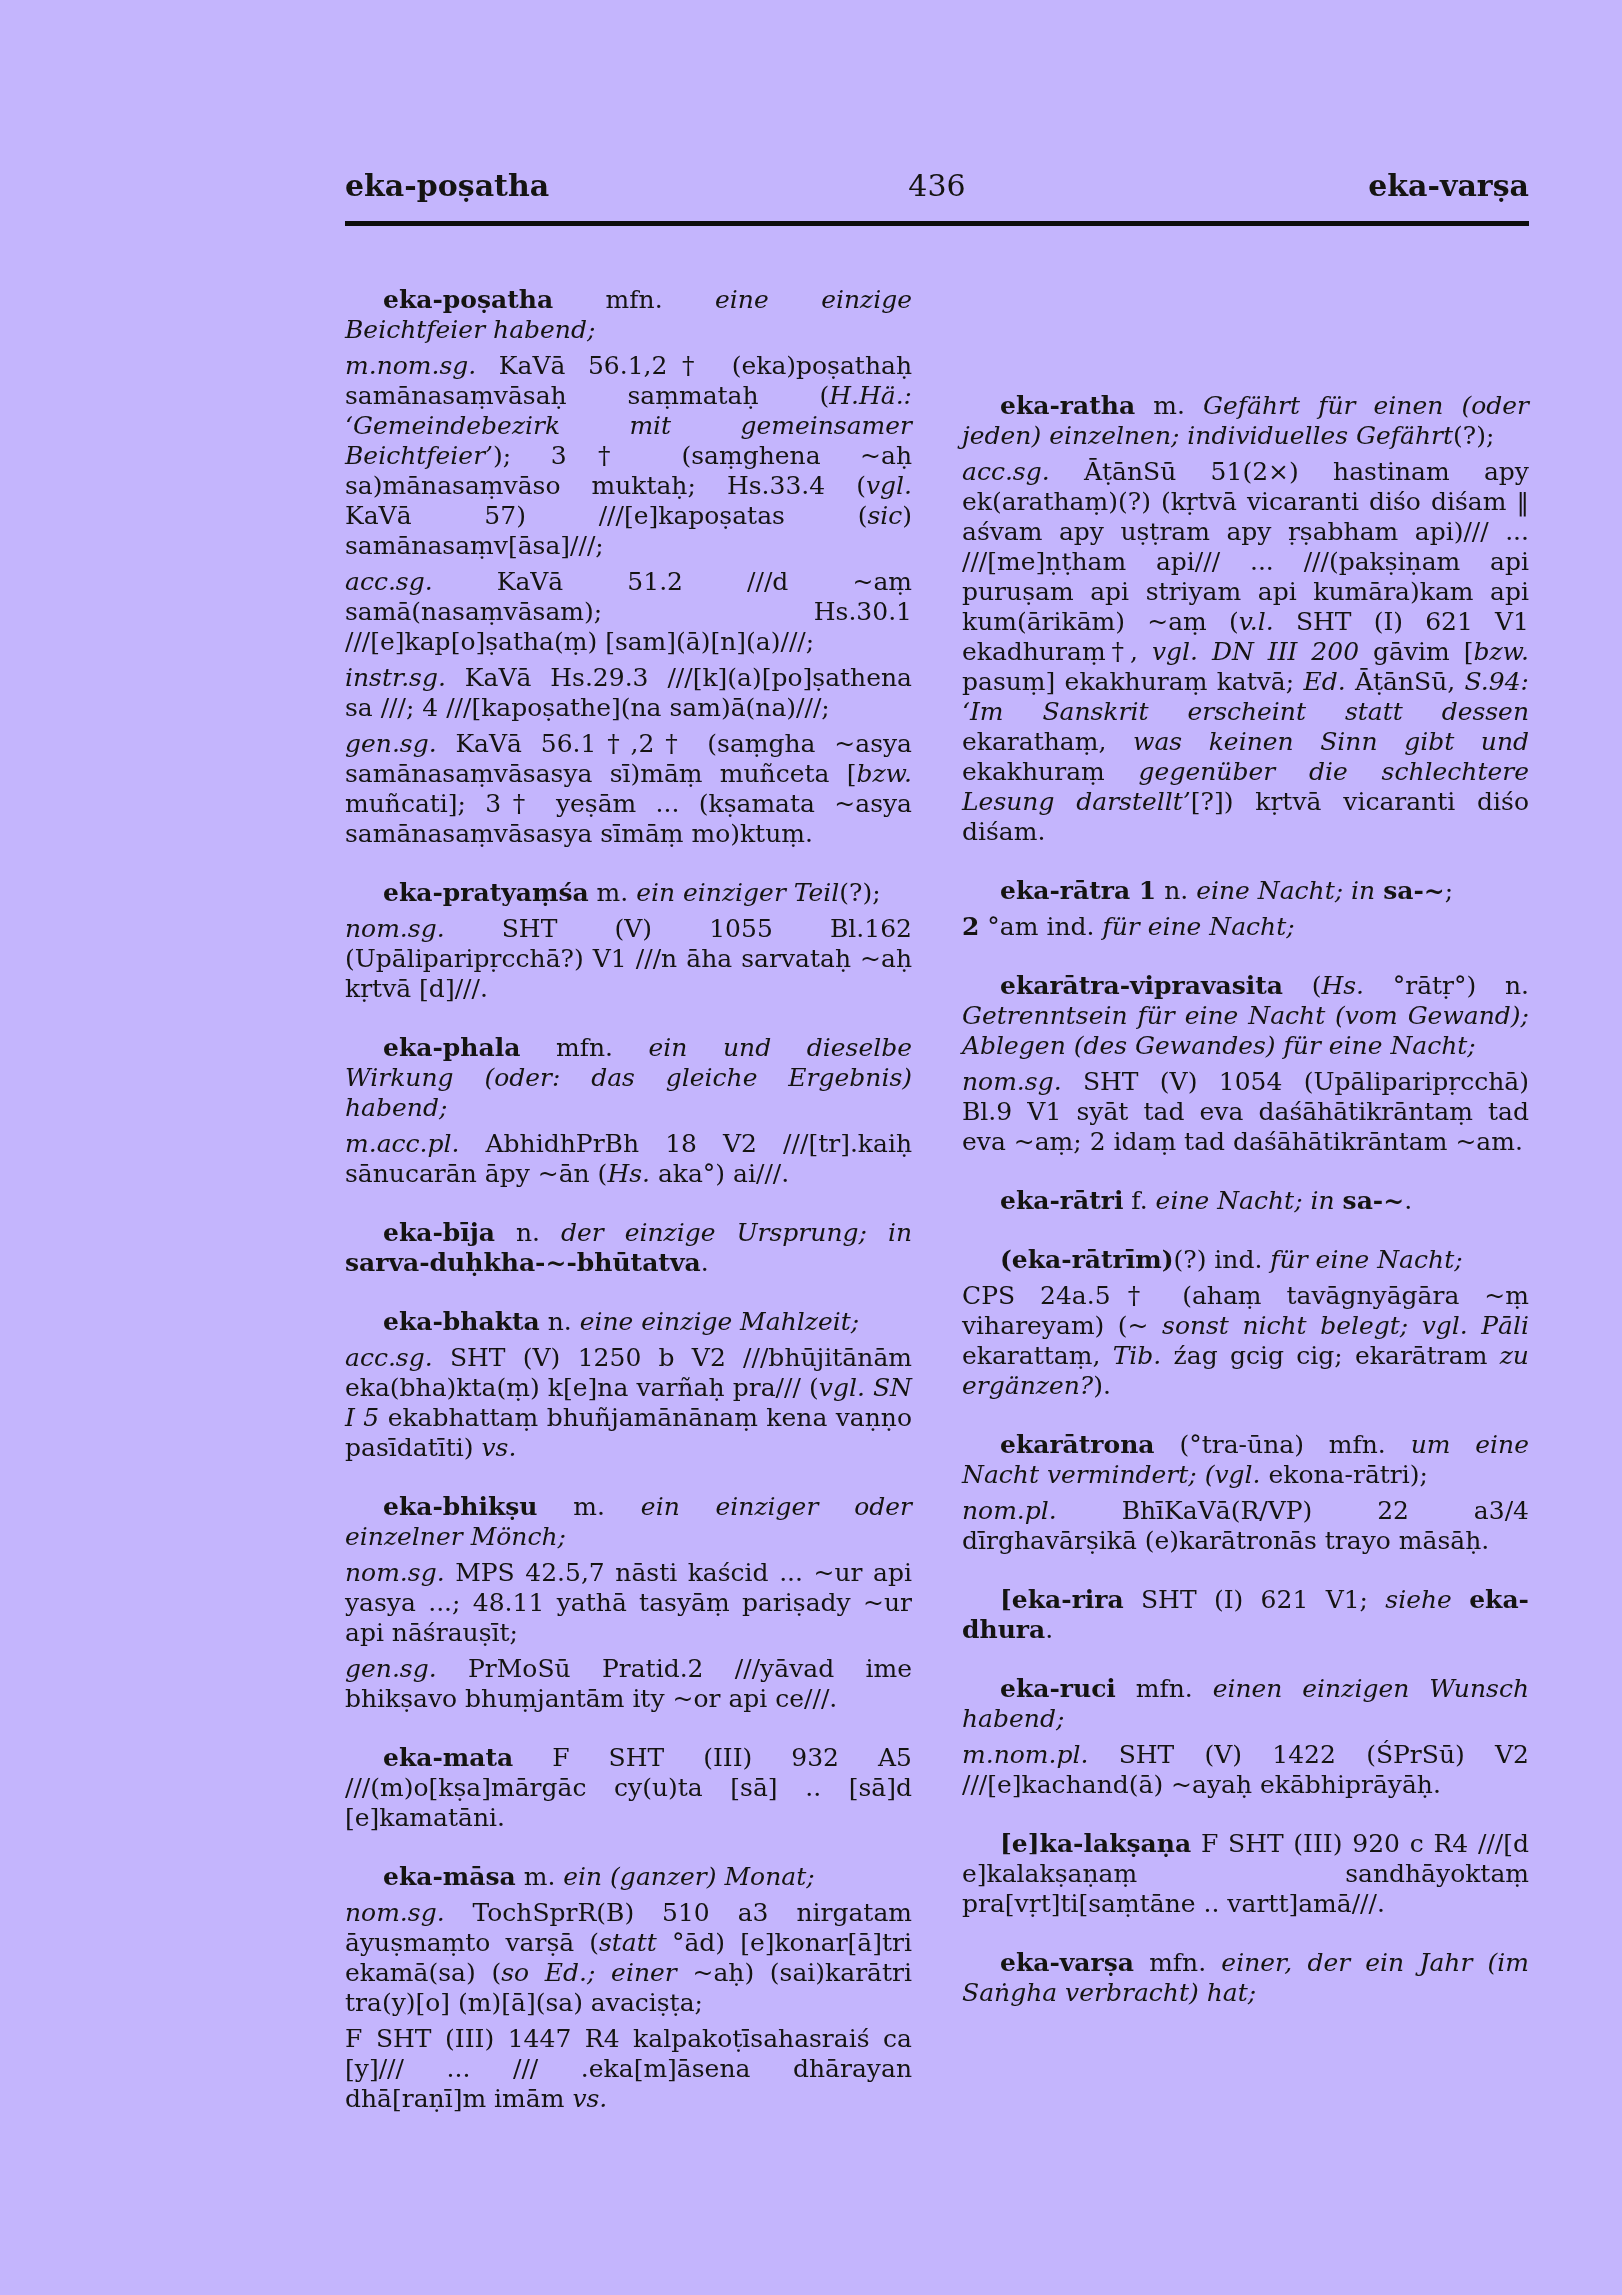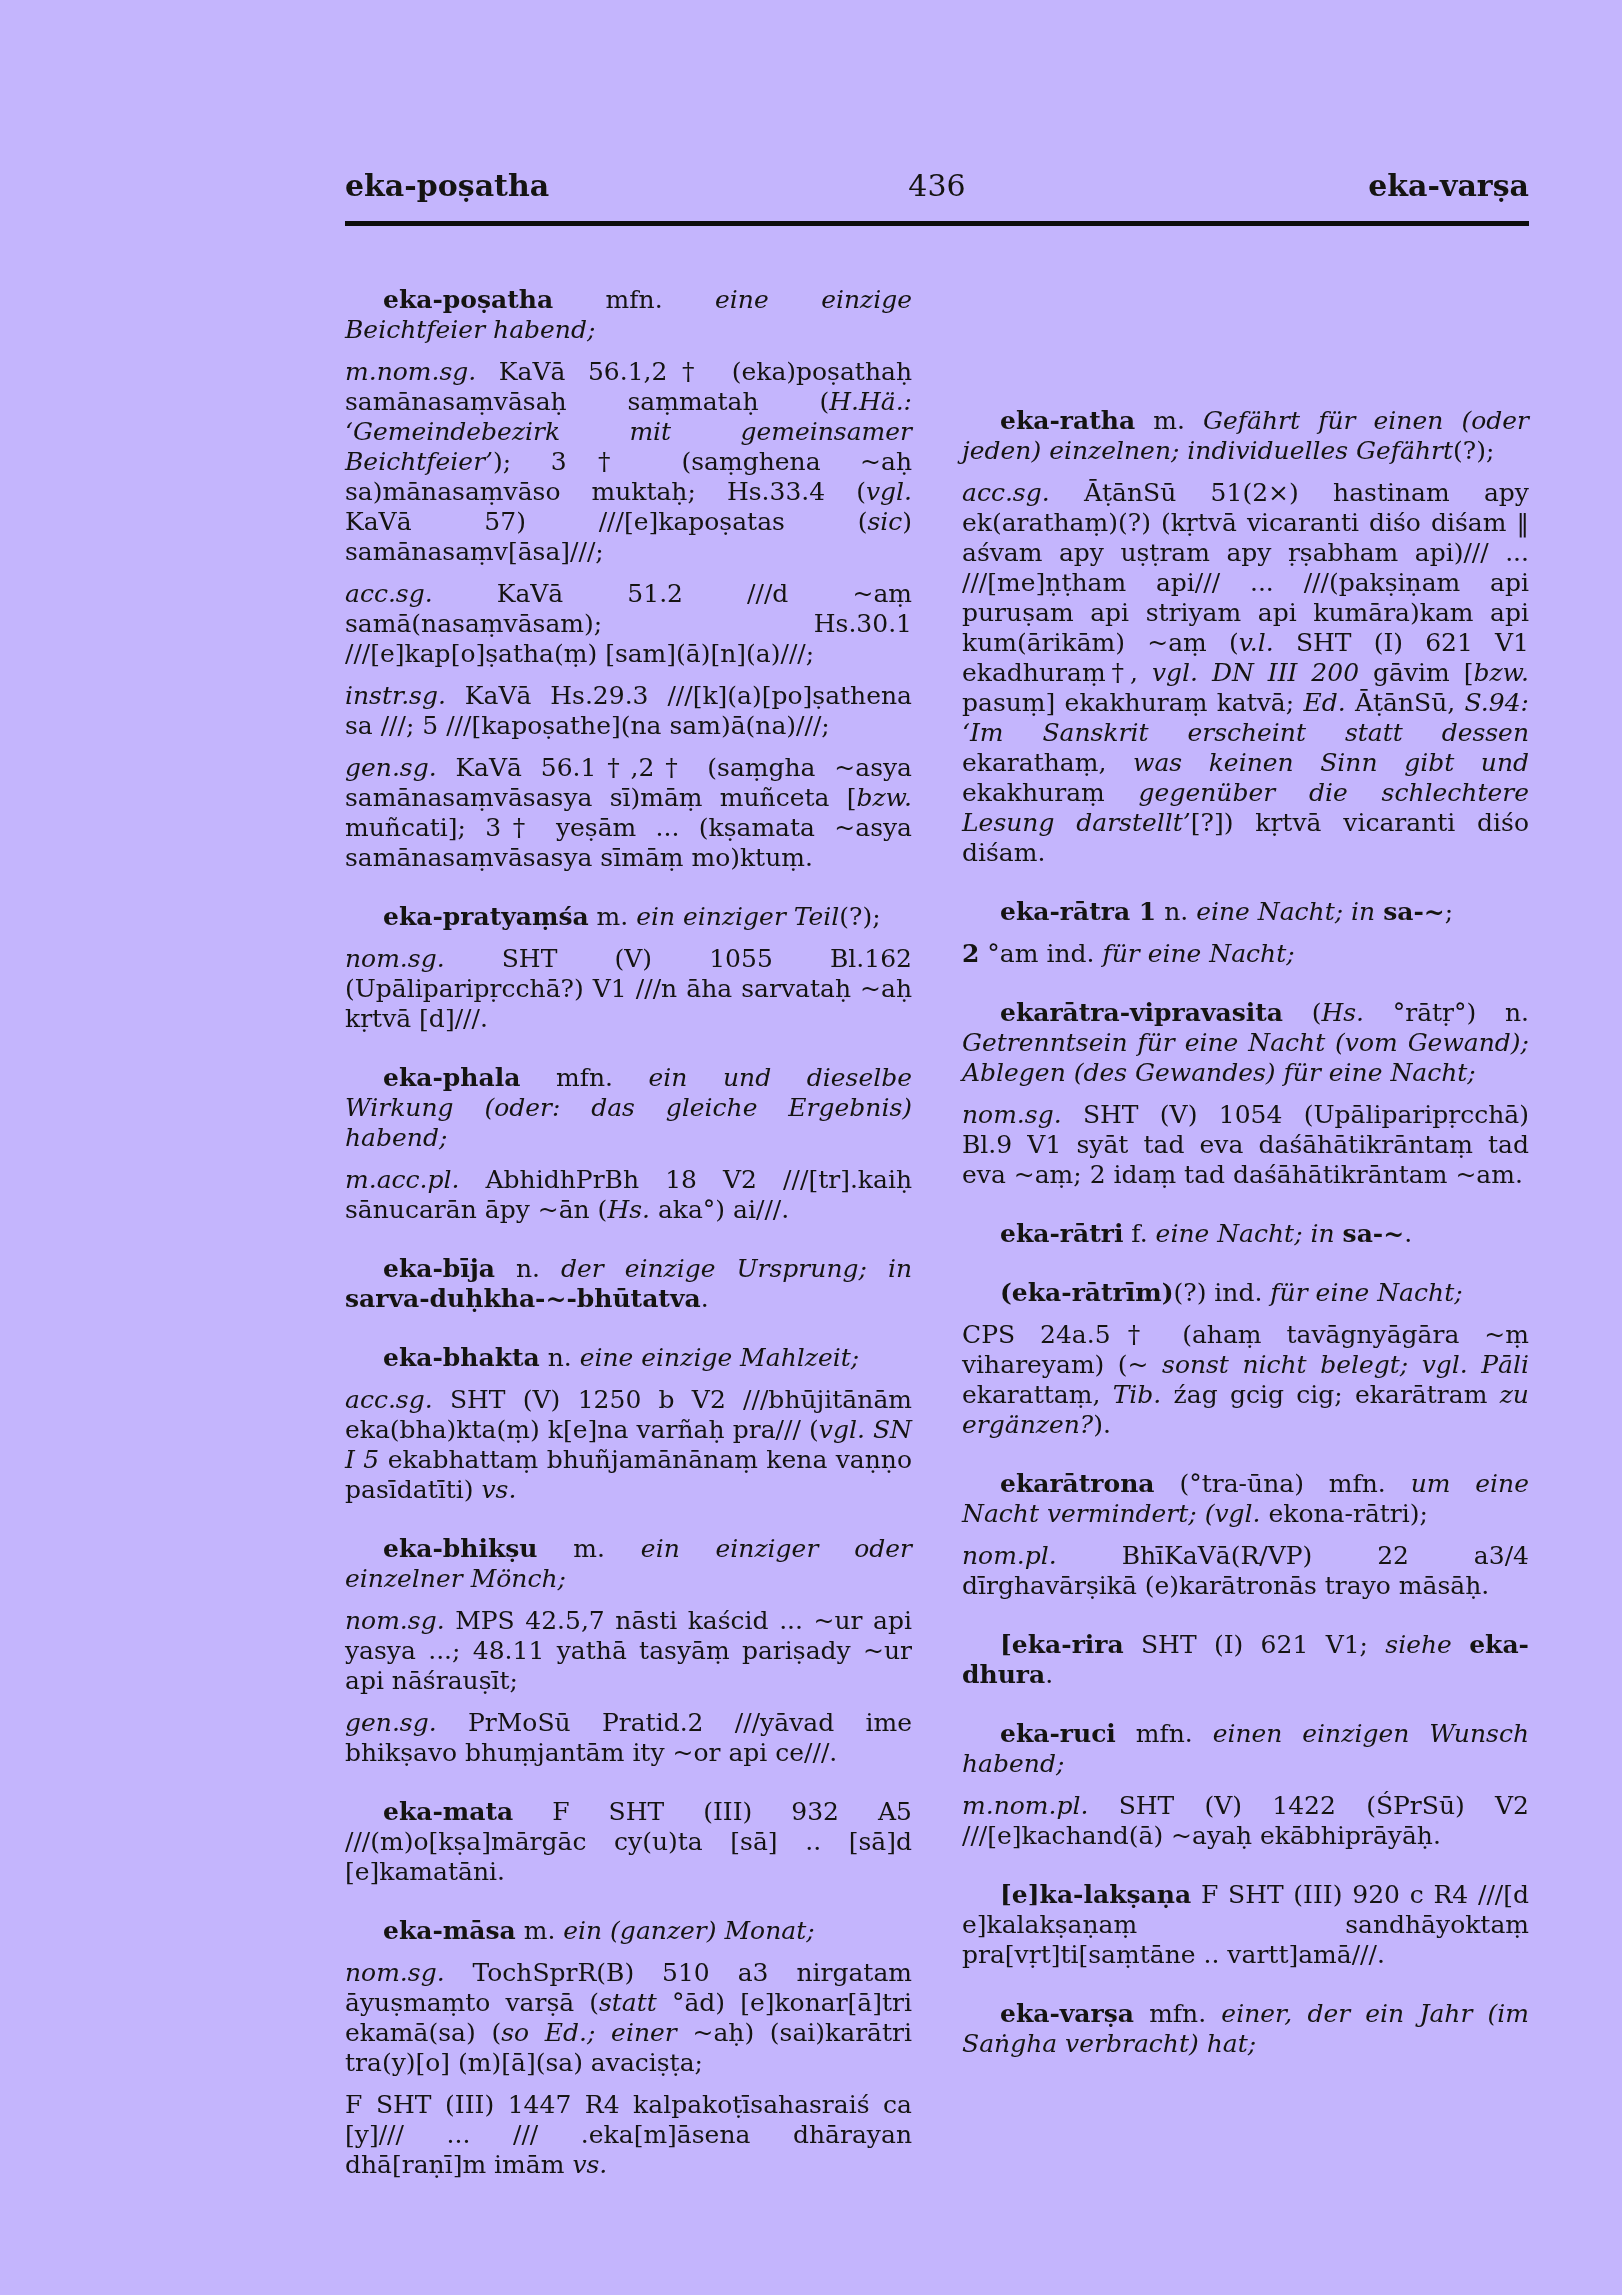--- a/index.html
+++ b/index.html
@@ -54,21 +54,21 @@
     text-align: justify;
   }
   .divider {
     width: 3px;
     background: #161514;
     margin: 0 23.5px;
   }
   .entry { margin-top: 29px; }
   .entry:first-child { margin-top: 0; }
   .para { margin: 0; }
-  .para + .para { margin-top: 12px; }
+  .para + .para { margin-top: 6px; }
   .para.head { text-indent: 38px; }
   .run-b { font-weight: bold; }
   .run-i { font-style: italic; }
 </style>
 </head>
 <body>
 
 <div class="page">
   <div class="content">
 
@@ -79,21 +79,21 @@
     </header>
 
     <div class="rule"></div>
 
     <div class="columns">
       <div class="col" id="col-left">
           <div class="entry">
             <p class="para head"><span class="run-b">eka-poṣatha</span><span class="run-r"> mfn. </span><span class="run-i">eine einzige Beichtfeier habend;</span></p>
             <p class="para"><span class="run-i">m.nom.sg.</span><span class="run-r"> KaVā 56.1,2† (eka)poṣathaḥ samānasaṃvāsaḥ saṃmataḥ (</span><span class="run-i">H.Hä.: ‘Gemeindebezirk mit gemeinsamer Beichtfeier’</span><span class="run-r">); 3† (saṃghena ~aḥ sa)mānasaṃvāso muktaḥ; Hs.33.4 (</span><span class="run-i">vgl.</span><span class="run-r"> KaVā 57) ///[e]kapoṣatas (</span><span class="run-i">sic</span><span class="run-r">) samānasaṃv[āsa]///;</span></p>
             <p class="para"><span class="run-i">acc.sg.</span><span class="run-r"> KaVā 51.2 ///d ~aṃ samā(nasaṃvāsam); Hs.30.1 ///[e]kap[o]ṣatha(ṃ) [sam](ā)[n](a)///;</span></p>
-            <p class="para"><span class="run-i">instr.sg.</span><span class="run-r"> KaVā Hs.29.3 ///[k](a)[po]ṣathena sa ///; 5 ///[kapoṣathe](na sam)ā(na)///;</span></p>
+            <p class="para"><span class="run-i">instr.sg.</span><span class="run-r"> KaVā Hs.29.3 ///[k](a)[po]ṣathena sa ///; 4 ///[kapoṣathe](na sam)ā(na)///;</span></p>
             <p class="para"><span class="run-i">gen.sg.</span><span class="run-r"> KaVā 56.1†,2† (saṃgha ~asya samānasaṃvāsasya sī)māṃ muñceta [</span><span class="run-i">bzw.</span><span class="run-r"> muñcati]; 3† yeṣām ... (kṣamata ~asya samānasaṃvāsasya sīmāṃ mo)ktuṃ.</span></p>
           </div>
           <div class="entry">
             <p class="para head"><span class="run-b">eka-pratyaṃśa</span><span class="run-r"> m. </span><span class="run-i">ein einziger Teil</span><span class="run-r">(?);</span></p>
             <p class="para"><span class="run-i">nom.sg.</span><span class="run-r"> SHT (V) 1055 Bl.162 (Upāliparipṛcchā?) V1 ///n āha sarvataḥ ~aḥ kṛtvā [d]///.</span></p>
           </div>
           <div class="entry">
             <p class="para head"><span class="run-b">eka-phala</span><span class="run-r"> mfn. </span><span class="run-i">ein und dieselbe Wirkung (oder: das gleiche Ergebnis) habend;</span></p>
             <p class="para"><span class="run-i">m.acc.pl.</span><span class="run-r"> AbhidhPrBh 18 V2 ///[tr].kaiḥ sānucarān āpy ~ān (</span><span class="run-i">Hs.</span><span class="run-r"> aka°) ai///.</span></p>
           </div>

